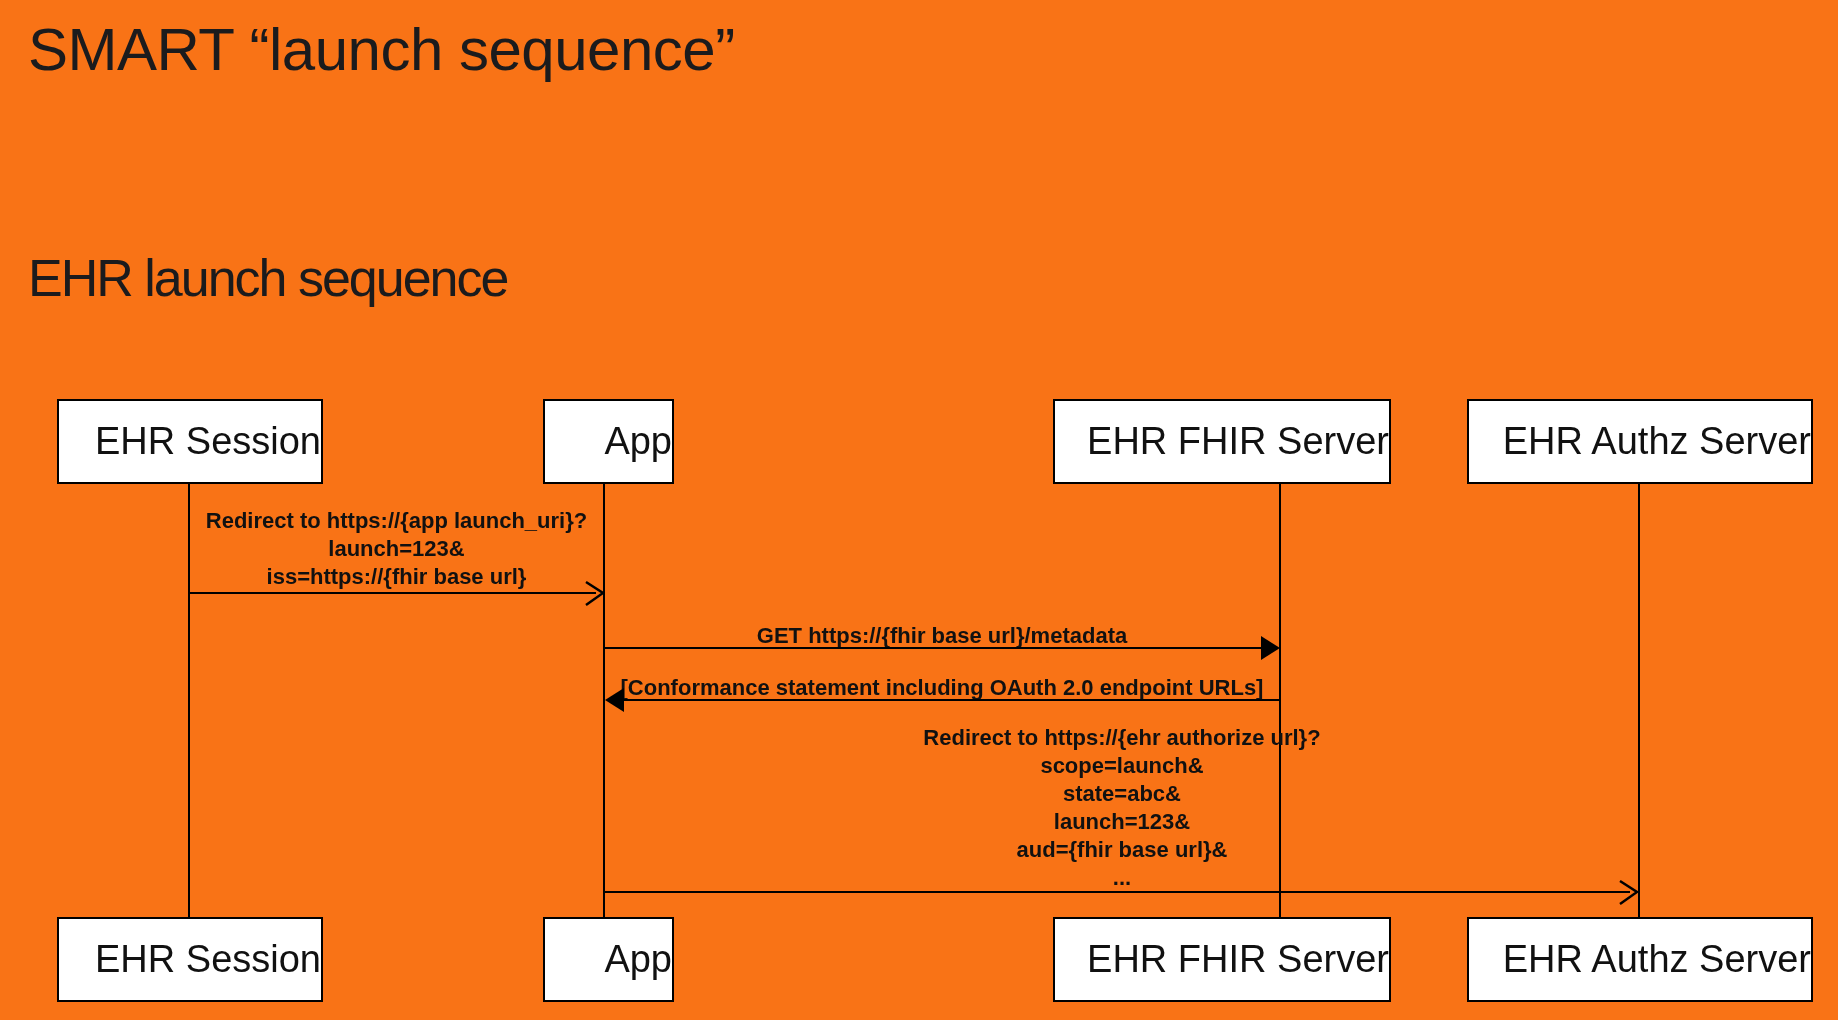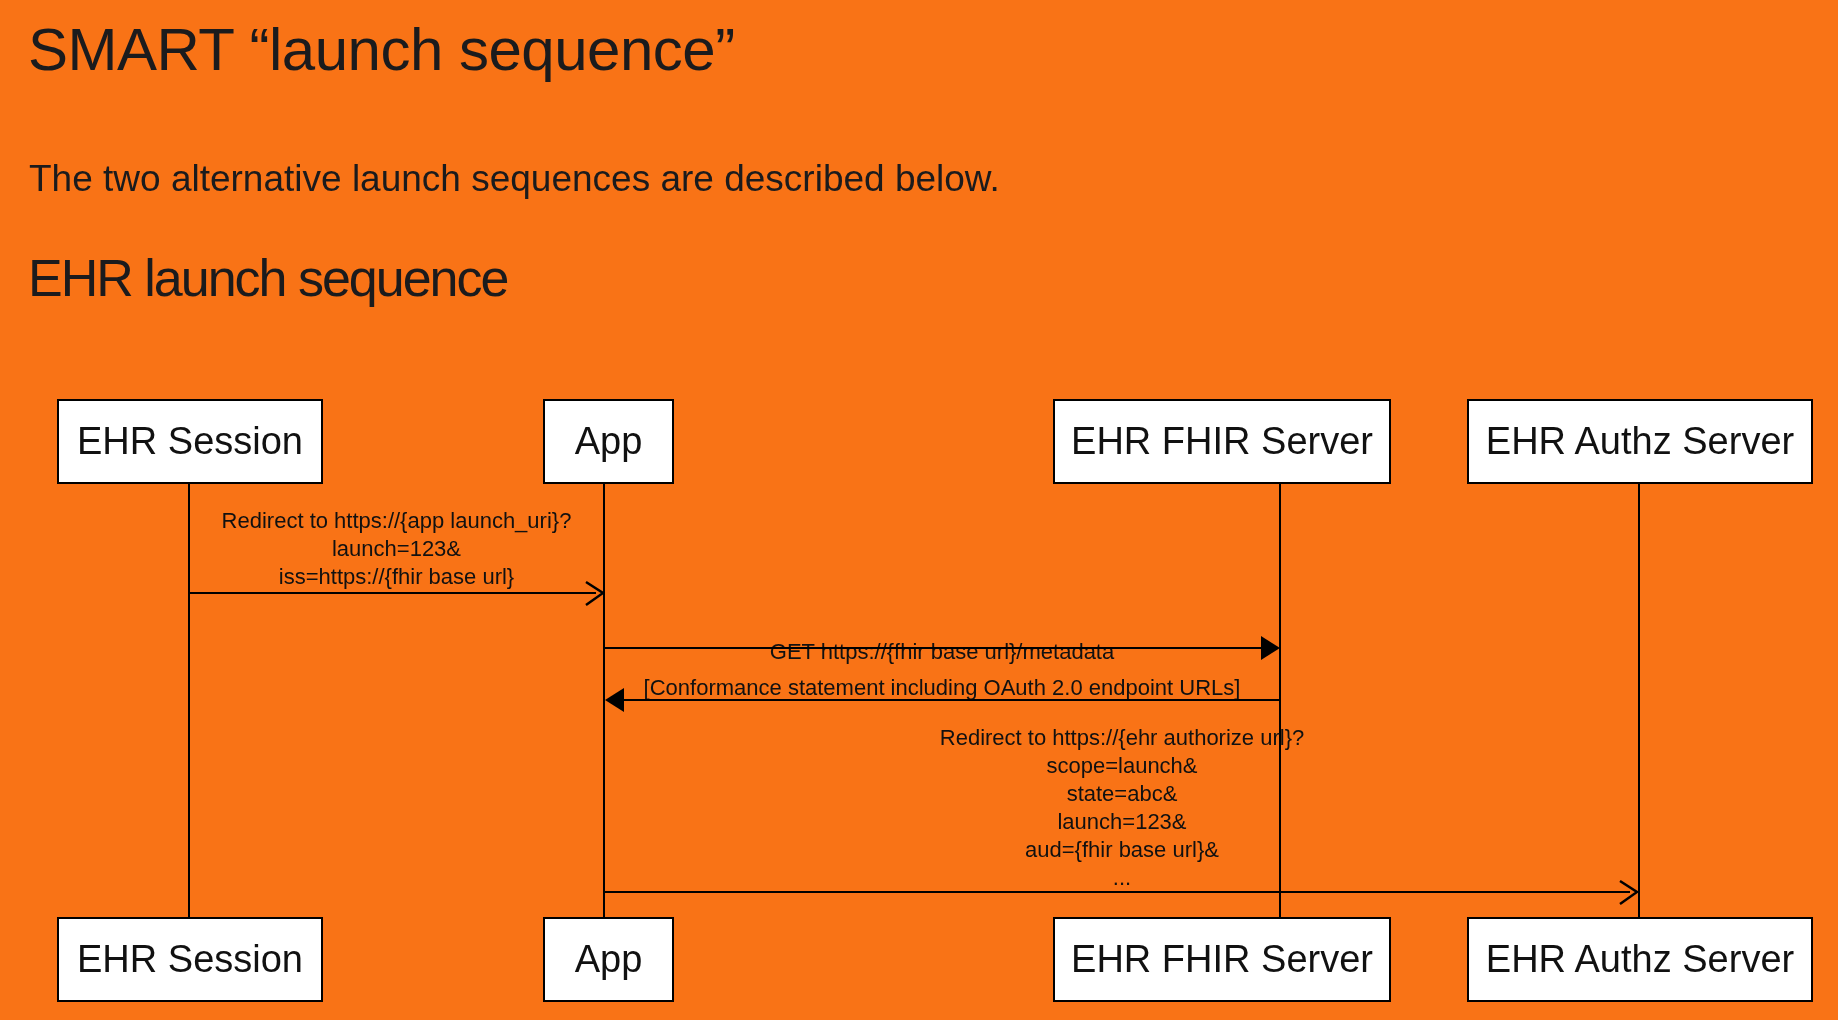--- a/index.html
+++ b/index.html
@@ -45,21 +45,21 @@
   
   .diagram { position: absolute; left: 0; top: 0; width: 1838px; height: 1020px; }
   .actor-box {
     position: absolute;
     height: 85px;
     border: 2px solid #000;
     background: #fff;
     box-sizing: border-box;
     display: flex;
     align-items: center;
-    justify-content: center;
+    justify-content: flex-end;
     font-size: 38px;
     color: #111;
     white-space: nowrap;
   }
   .row-top    { top: 399px; }
   .row-bottom { top: 917px; }
   .actor-ehr-session { left: 57px;   width: 266px; }
   .actor-app         { left: 543px;  width: 131px; }
   .actor-fhir        { left: 1053px; width: 338px; }
   .actor-authz       { left: 1467px; width: 346px; }
@@ -70,20 +70,21 @@
     height: 433px;
     background: #000;
   }
   .msg-text {
     position: absolute;
     text-align: center;
     font-size: 22px;
     line-height: 28px;
     color: #111;
     white-space: nowrap;
+    font-weight: bold;
   }
   .arrow-line {
     position: absolute;
     height: 2px;
     background: #000;
   }
   .arrowhead-filled-right {
     position: absolute;
     width: 0; height: 0;
     border-top: 12px solid transparent;
@@ -98,21 +99,20 @@
     border-right: 19px solid #000;
   }
   .arrowhead-open { position: absolute; }
 </style>
 </head>
 <body>
 
 <div class="page">
 
   <h1 class="page-title">SMART “launch sequence”</h1>
-  <p class="intro-text">The two alternative launch sequences are described below.</p>
   <h2 class="section-heading">EHR launch sequence</h2>
 
   <div class="diagram">
 
     <div class="lifeline" style="left:188px;"></div>
     <div class="lifeline" style="left:603px;"></div>
     <div class="lifeline" style="left:1279px;"></div>
     <div class="lifeline" style="left:1638px;"></div>
 
     <div class="actor-box row-top actor-ehr-session">
@@ -131,21 +131,21 @@
     <div class="msg-text" style="left:189px; top:507px; width:415px;">
       <div>Redirect to https://{app launch_uri}?</div>
       <div>launch=123&amp;</div>
       <div>iss=https://{fhir base url}</div>
     </div>
     <div class="arrow-line" style="left:189px; top:592px; width:407px;"></div>
     <svg class="arrowhead-open" style="left:583px; top:580px;" width="22" height="27">
       <polyline points="3,2 20,13 3,25" fill="none" stroke="#000" stroke-width="2.5"></polyline>
     </svg>
 
-    <div class="msg-text" style="left:604px; top:622px; width:676px;margin-top:16px;">
+    <div class="msg-text" style="left:604px; top:622px; width:676px;">
       <div>GET https://{fhir base url}/metadata</div>
     </div>
     <div class="arrow-line" style="left:604px; top:647px; width:660px;"></div>
     <div class="arrowhead-filled-right" style="left:1261px; top:636px;"></div>
 
     <div class="msg-text" style="left:604px; top:674px; width:676px;">
       <div>[Conformance statement including OAuth 2.0 endpoint URLs]</div>
     </div>
     <div class="arrow-line" style="left:620px; top:699px; width:660px;"></div>
     <div class="arrowhead-filled-left" style="left:605px; top:688px;"></div>

